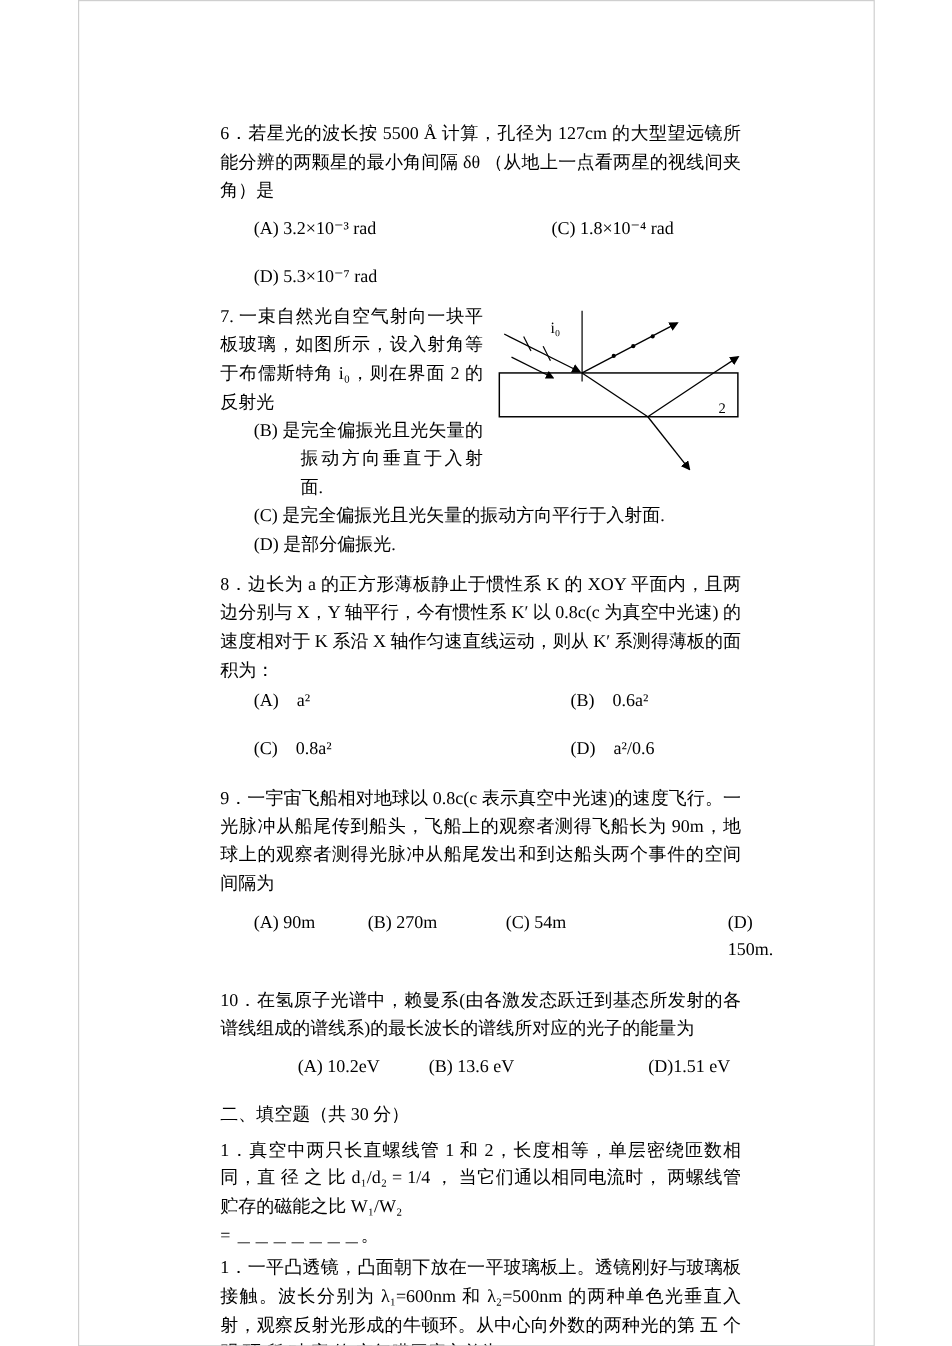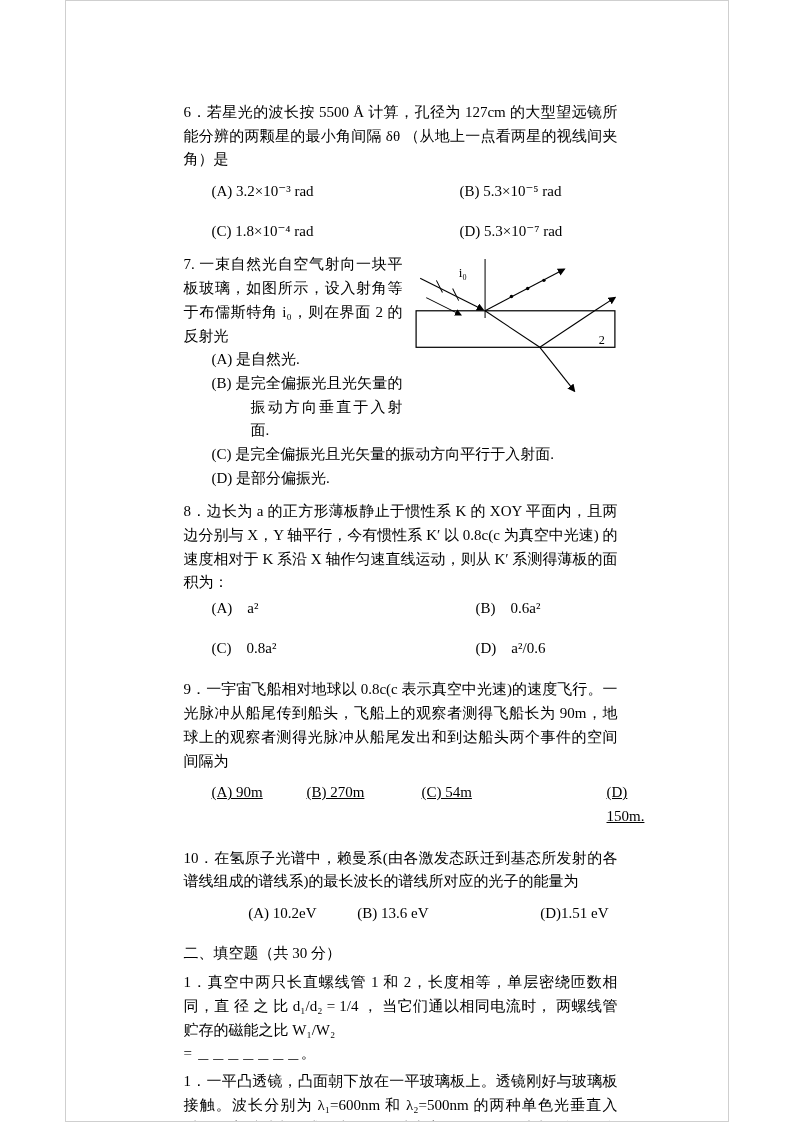--- a/index.html
+++ b/index.html
@@ -20,21 +20,21 @@
   }
   .q { margin-bottom: 10px; }
   .q-text { text-align: justify; }
   .opts-grid {
     display: grid;
     padding-left: 28px;
     margin: 8px 0 6px 0;
   }
   .g2 { grid-template-columns: 248px auto; row-gap: 16px; }
   .g2t { grid-template-columns: 248px auto; row-gap: 2px; margin: 2px 0 4px 0; gap: 16px; }
-  .g4a { grid-template-columns: 95px 115px 185px auto; text-decoration: underline; }
+  .g4a { grid-template-columns: 95px 115px 185px auto; }
   .g4b { grid-template-columns: 105px 112px 180px auto; text-align: right; }
   .q7-opts { margin-left: 28px; }
   .q7-opt { padding-left: 2.6em; text-indent: -2.6em; text-align: justify; }
   .fig-wrap {
     float: right;
     width: 205px;
     height: 142px;
     margin: 2px 0 6px 10px;
   }
   .fig-wrap svg { width: 100%; height: 100%; }
@@ -46,21 +46,20 @@
 </style>
 </head>
 <body>
 
 <div class="page">
 
   <section class="q">
     <p class="q-text">6．若星光的波长按 5500 Å 计算，孔径为 127cm 的大型望远镜所能分辨的两颗星的最小角间隔 δθ （从地上一点看两星的视线间夹角）是</p>
     <div class="opts-grid g2">
       <span>(A)  3.2×10⁻³ rad</span>
-      <span>(B)  5.3×10⁻⁵ rad</span>
       <span>(C)  1.8×10⁻⁴ rad</span>
       <span>(D)  5.3×10⁻⁷ rad</span>
     </div>
   </section>
 
   <section class="q">
     <div class="fig-wrap">
       <svg viewBox="0 0 200 140" xmlns="http://www.w3.org/2000/svg">
         <defs>
           <marker id="arr" viewBox="0 0 10 10" refX="8" refY="5" markerWidth="7" markerHeight="7" orient="auto-start-reverse">
@@ -85,21 +84,20 @@
 
         <line x1="124" y1="91" x2="158" y2="134" stroke="#000" stroke-width="1.1" marker-end="url(#arr)"></line>
 
         <line x1="124" y1="91" x2="178" y2="55" stroke="#000" stroke-width="1.1"></line>
         <line x1="178" y1="55" x2="198" y2="42" stroke="#000" stroke-width="1.1" marker-end="url(#arr)"></line>
         <text x="182" y="88" font-size="12" font-family="Liberation Serif, serif">2</text>
       </svg>
     </div>
     <p class="q-text">7. 一束自然光自空气射向一块平板玻璃，如图所示，设入射角等于布儒斯特角 i₀，则在界面 2 的反射光</p>
     <div class="q7-opts">
-      <p class="q7-opt">(A)  是自然光.</p>
       <p class="q7-opt">(B)  是完全偏振光且光矢量的振动方向垂直于入射面.</p>
       <p class="q7-opt">(C)  是完全偏振光且光矢量的振动方向平行于入射面.</p>
       <p class="q7-opt">(D)  是部分偏振光.</p>
     </div>
   </section>
 
   <section class="q">
     <p class="q-text">8．边长为 a 的正方形薄板静止于惯性系 K 的 XOY 平面内，且两边分别与 X，Y 轴平行，今有惯性系 K′ 以 0.8c(c 为真空中光速) 的速度相对于 K 系沿 X 轴作匀速直线运动，则从 K′ 系测得薄板的面积为：</p>
     <div class="opts-grid g2t">
       <span>(A)　a²</span>

